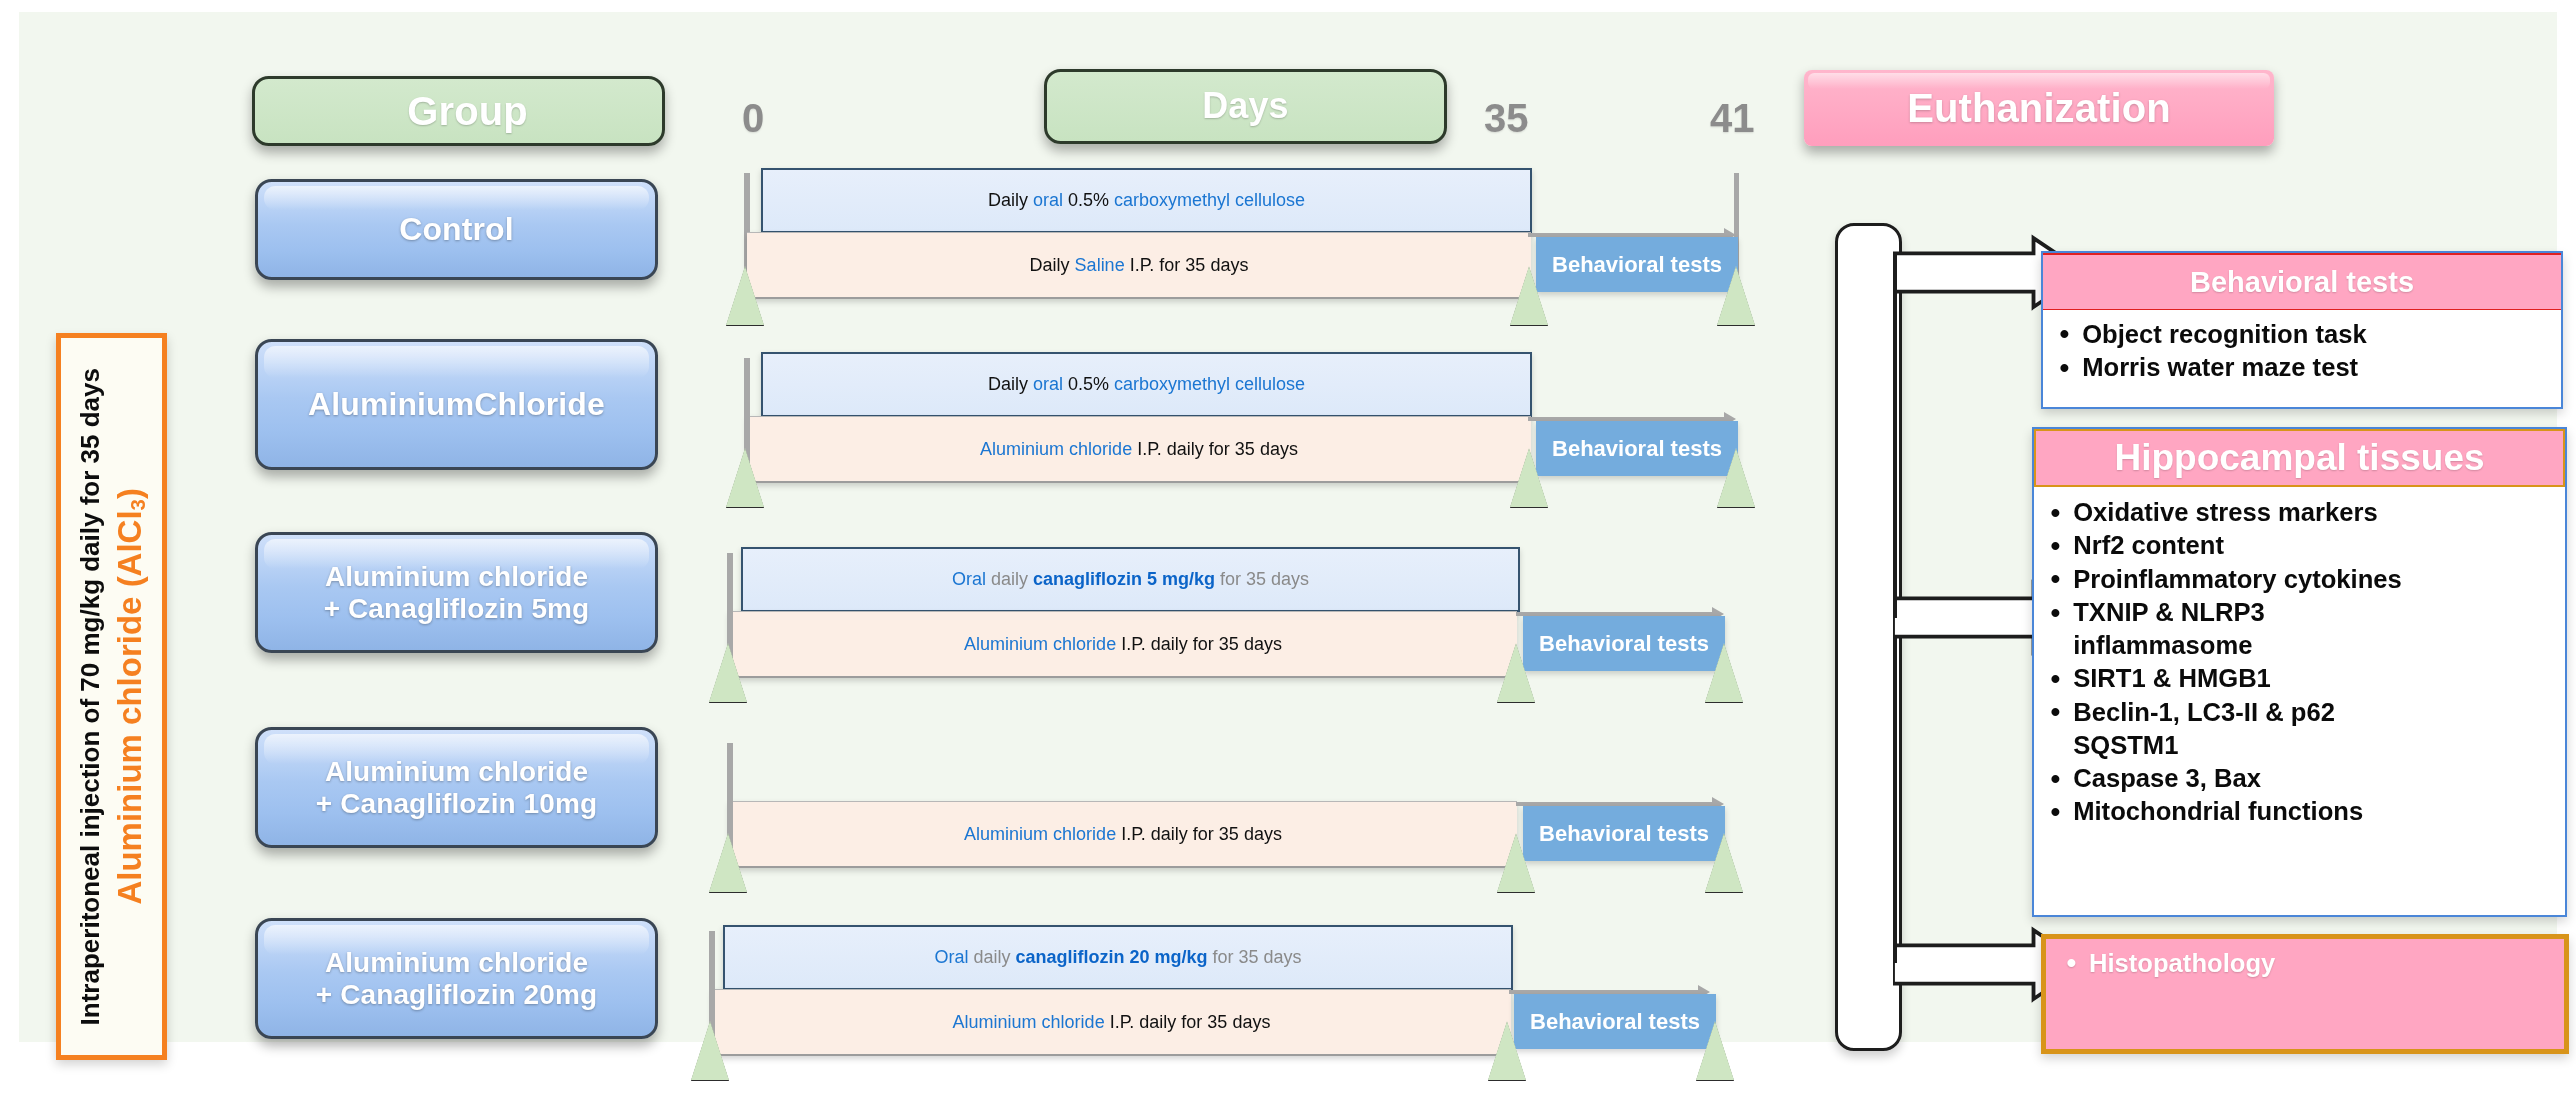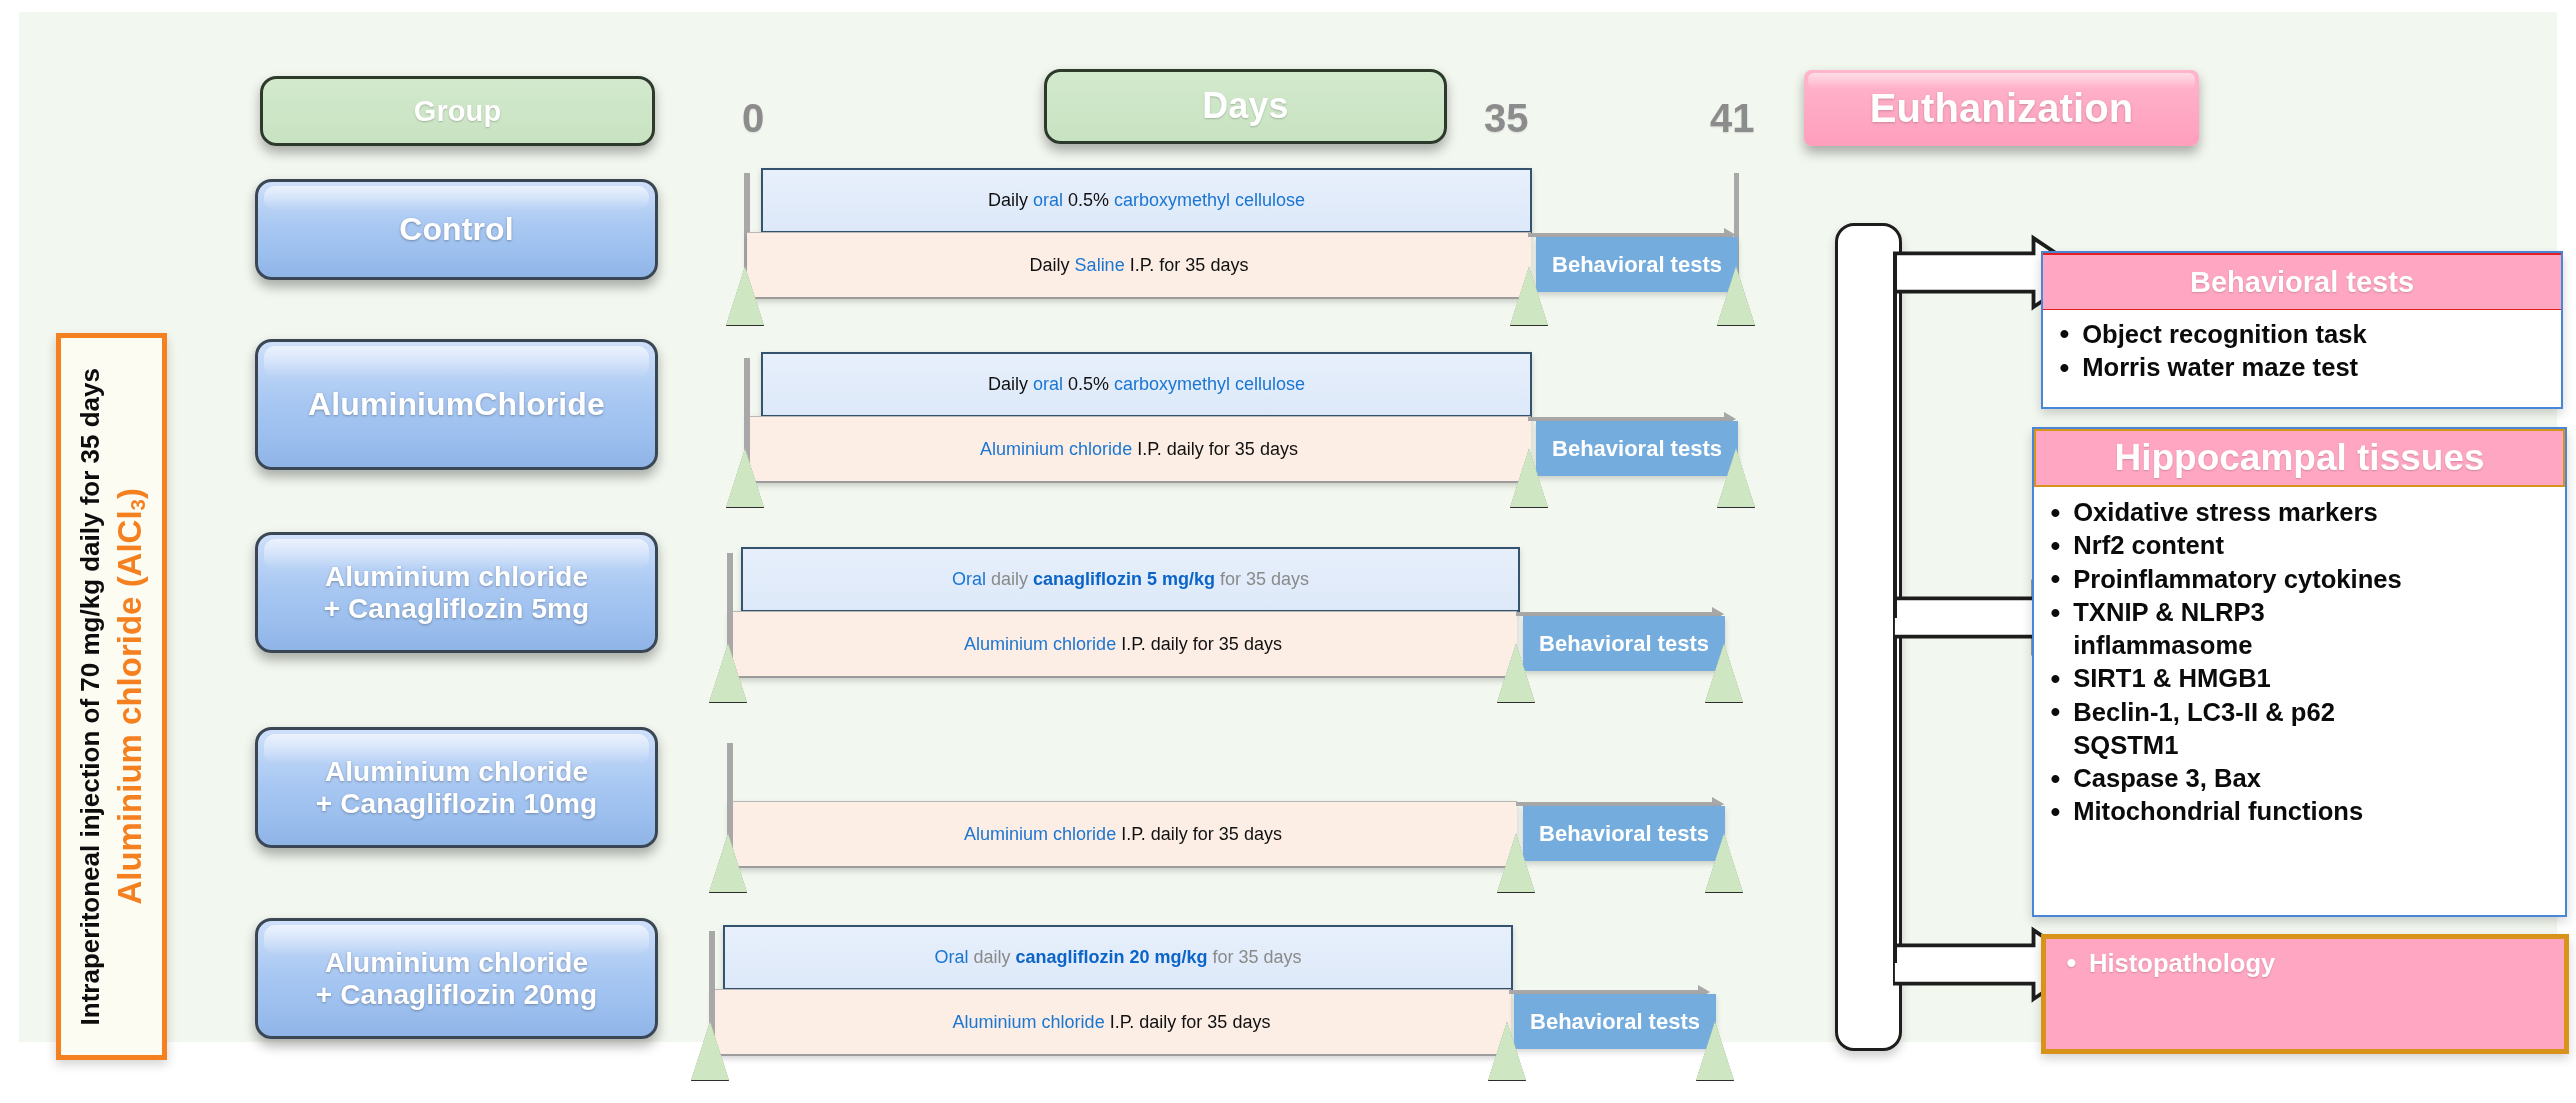--- a/index.html
+++ b/index.html
@@ -127,29 +127,29 @@
     box-shadow:0 5.1px 9.6px rgba(0,0,0,.18);
   }
   .blockarrow{position:absolute;}
 </style>
 </head>
 <body>
 
 <div id="canvas">
   <div id="page-bg"></div>
 
-  <div class="pill pill-green" style="left:260px;top:76px;width:389px;height:64px;font-size:29px;">
+  <div class="pill pill-green" style="left:252px;top:76px;width:389px;height:64px;font-size:40px;padding-left:18px;">
     <span>Group</span>
   </div>
 
   <div class="pill pill-green" style="left:1044px;top:69px;width:397px;height:69px;font-size:36px;">
     <span>Days</span>
   </div>
 
-  <div class="pill pill-pink" style="left:1804px;top:70px;width:395px;height:76px;font-size:40px;">
+  <div class="pill pill-pink" style="left:1804px;top:70px;width:470px;height:76px;font-size:40px;">
     <span>Euthanization</span>
   </div>
 
   <div id="alcl3-card">
     <div id="alcl3-inner">
       <div id="alcl3-sub">Intraperitoneal  injection of 70 mg/kg daily for 35 days</div>
       <div class="vtext" id="alcl3-title"><span>Aluminium chloride (AlCl</span><sub style="font-size:.62em">3</sub><span>)</span></div>
     </div>
   </div>
 

